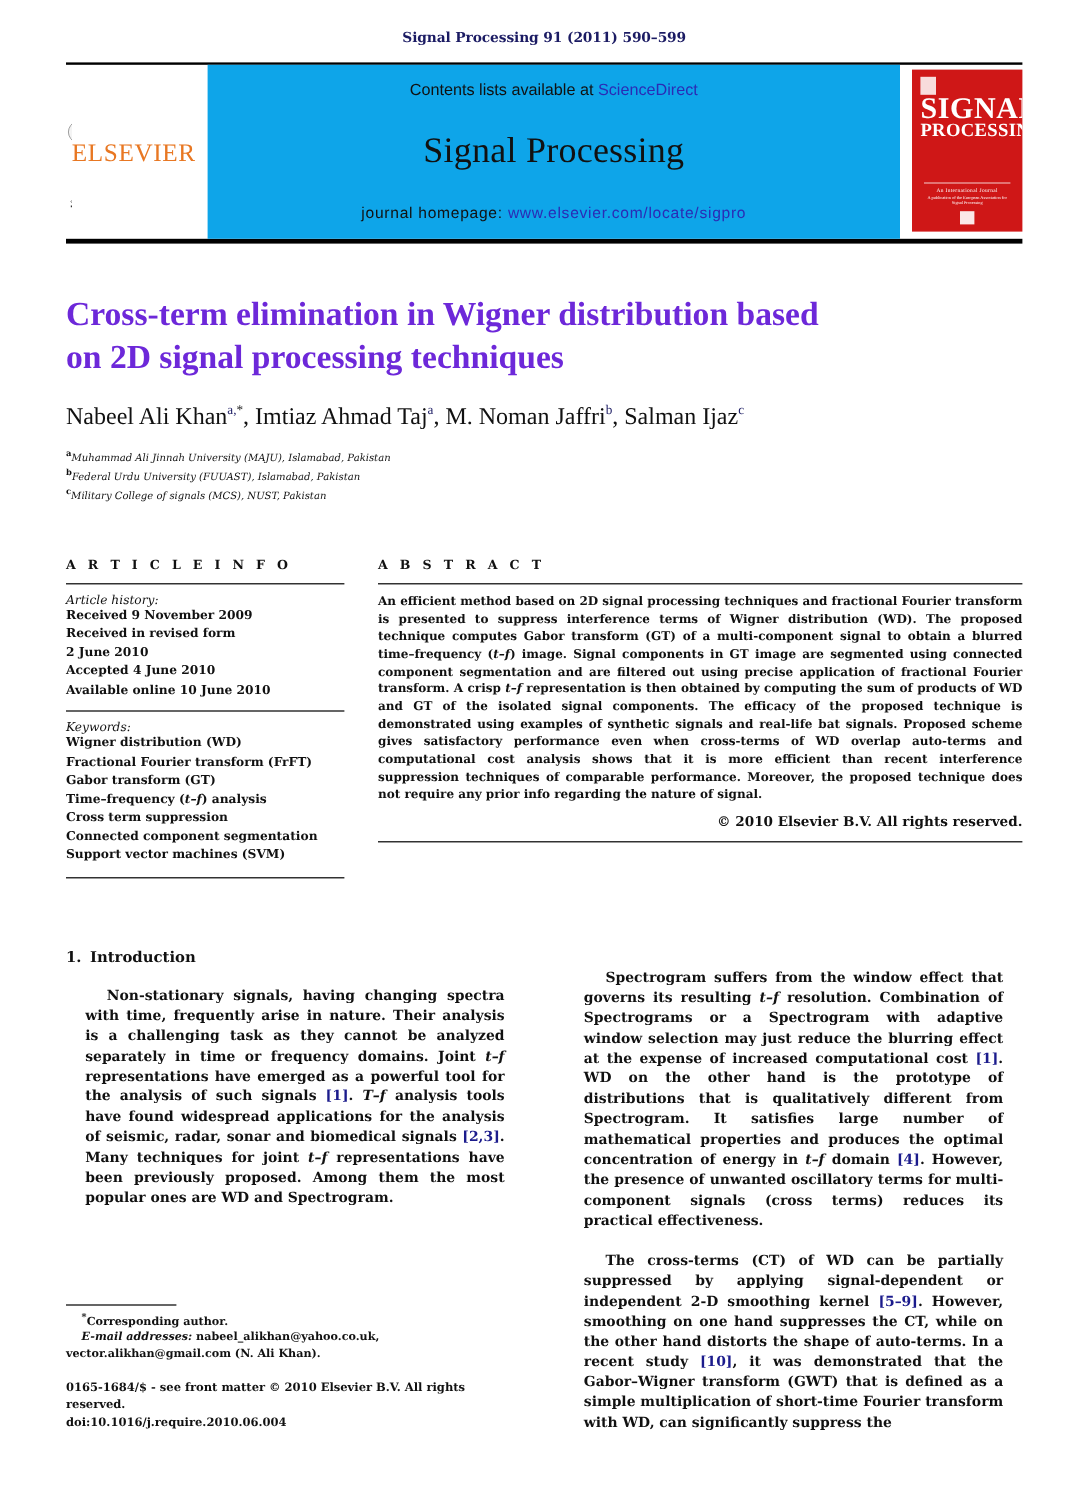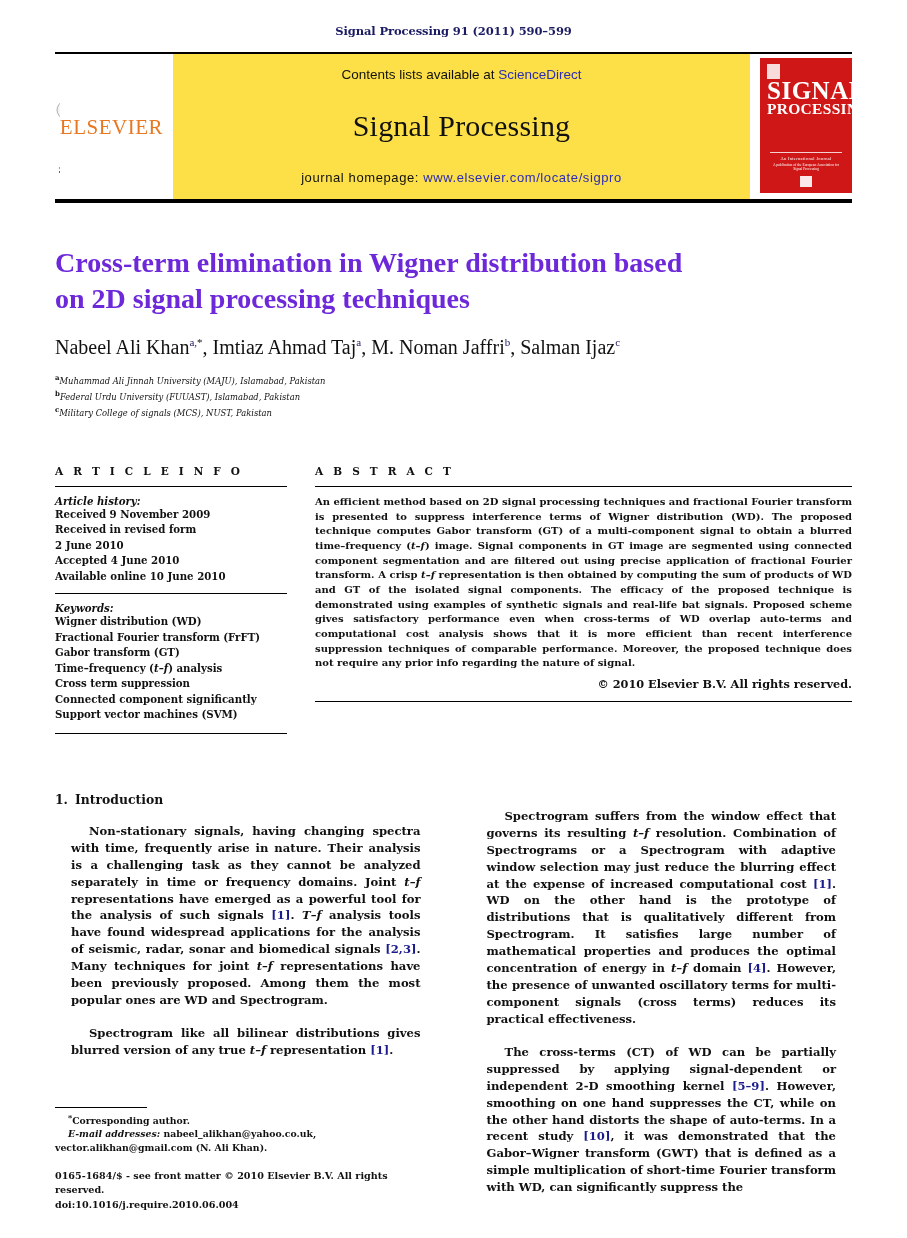--- a/index.html
+++ b/index.html
@@ -59,21 +59,21 @@
   }
   .elsevier-word {
     font-family: "Liberation Serif", serif;
     font-size: 21px;
     letter-spacing: 0.5px;
     color: #e87722;
     line-height: 1;
   }
   .journal-banner {
     flex: 1;
-    background: #fde047;
+    background: #0ea5e9;
     margin-left: 10px;
     margin-right: 10px;
     display: flex;
     flex-direction: column;
     justify-content: space-between;
     align-items: center;
     padding: 13px 0 14px 0;
     box-sizing: border-box;
   }
   .contents-line {
@@ -235,21 +235,21 @@
     letter-spacing: 3.2px;
     color: #111;
   }
   .hr-thin {
     border-top: 1px solid #000;
     margin: 9px 0 8px 0;
   }
   .hist-label, .kw-label {
     font-family: "DejaVu Serif", serif;
     font-style: italic;
-    font-weight: bold;
+    font-weight: normal;
     font-size: 10.2px;
     color: #111;
   }
   .hist-list, .kw-list {
     font-family: "DejaVu Serif", serif;
     font-weight: bold;
     font-size: 10.2px;
     line-height: 1.52;
     color: #111;
   }
@@ -310,21 +310,21 @@
     margin: 16px;
     text-indent: 18px;
   }
   .para + .para { margin-top: 0; }
   .para i { font-style: italic; }
   .cite { color: #1b1b8c; }
 
   
   .footnotes {
     position: absolute;
-    bottom: 0;
+    bottom: 17px;
     left: 0;
     right: 0;
   }
   .fn-rule {
     border-top: 1px solid #000;
     width: 92px;
     margin-bottom: 4px;
   }
   .fn-line {
     font-family: "DejaVu Serif", serif;
@@ -442,21 +442,21 @@
         </div>
       </div>
       <div class="hr-thin"></div>
       <div class="kw-label">Keywords:</div>
       <div class="kw-list">
         <span class="kw">Wigner distribution (WD)</span>
         <span class="kw">Fractional Fourier transform (FrFT)</span>
         <span class="kw">Gabor transform (GT)</span>
         <span class="kw">Time–frequency (<i>t–f</i>) analysis</span>
         <span class="kw">Cross term suppression</span>
-        <span class="kw">Connected component significantly</span>
+        <span class="kw">Connected component segmentation</span>
         <span class="kw">Support vector machines (SVM)</span>
       </div>
       <div class="info-rule-bottom"></div>
     </div>
 
     <div class="col-abstract">
       <div class="sec-head">A B S T R A C T</div>
       <div class="hr-thin"></div>
       <div class="abstract-body">An efficient method based on 2D signal processing techniques and fractional Fourier transform is presented to suppress interference terms of Wigner distribution (WD). The proposed technique computes Gabor transform (GT) of a multi-component signal to obtain a blurred time–frequency (<i>t–f</i>) image. Signal components in GT image are segmented using connected component segmentation and are filtered out using precise application of fractional Fourier transform. A crisp <i>t–f</i> representation is then obtained by computing the sum of products of WD and GT of the isolated signal components. The efficacy of the proposed technique is demonstrated using examples of synthetic signals and real-life bat signals. Proposed scheme gives satisfactory performance even when cross-terms of WD overlap auto-terms and computational cost analysis shows that it is more efficient than recent interference suppression techniques of comparable performance. Moreover, the proposed technique does not require any prior info regarding the nature of signal.</div>
       <div class="copyright-line">© 2010 Elsevier B.V. All rights reserved.</div>
@@ -464,21 +464,20 @@
     </div>
   </div>
 
   <div class="body-columns">
 
     <div class="bcol">
       <h2 class="sec-title">
         <span class="num">1.</span><span>Introduction</span>
       </h2>
       <p class="para">Non-stationary signals, having changing spectra with time, frequently arise in nature. Their analysis is a challenging task as they cannot be analyzed separately in time or frequency domains. Joint <i>t–f</i> representations have emerged as a powerful tool for the analysis of such signals <span class="cite">[1]</span>. <i>T–f</i> analysis tools have found widespread applications for the analysis of seismic, radar, sonar and biomedical signals <span class="cite">[2,3]</span>. Many techniques for joint <i>t–f</i> representations have been previously proposed. Among them the most popular ones are WD and Spectrogram.</p>
-      <p class="para">Spectrogram like all bilinear distributions gives blurred version of any true <i>t–f</i> representation <span class="cite">[1]</span>.</p>
 
       <div class="footnotes">
         <div class="fn-rule"></div>
         <div class="fn-line fn-indent"><span class="star">*</span><span>Corresponding author.</span></div>
         <div class="fn-line fn-indent"><i>E-mail addresses:</i> <span>nabeel_alikhan@yahoo.co.uk,</span></div>
         <div class="fn-line"><span>vector.alikhan@gmail.com (N. Ali Khan).</span></div>
         <div class="imprint">
           <div>0165-1684/$ - see front matter © 2010 Elsevier B.V. All rights reserved.</div>
           <div>doi:10.1016/j.require.2010.06.004</div>
         </div>

